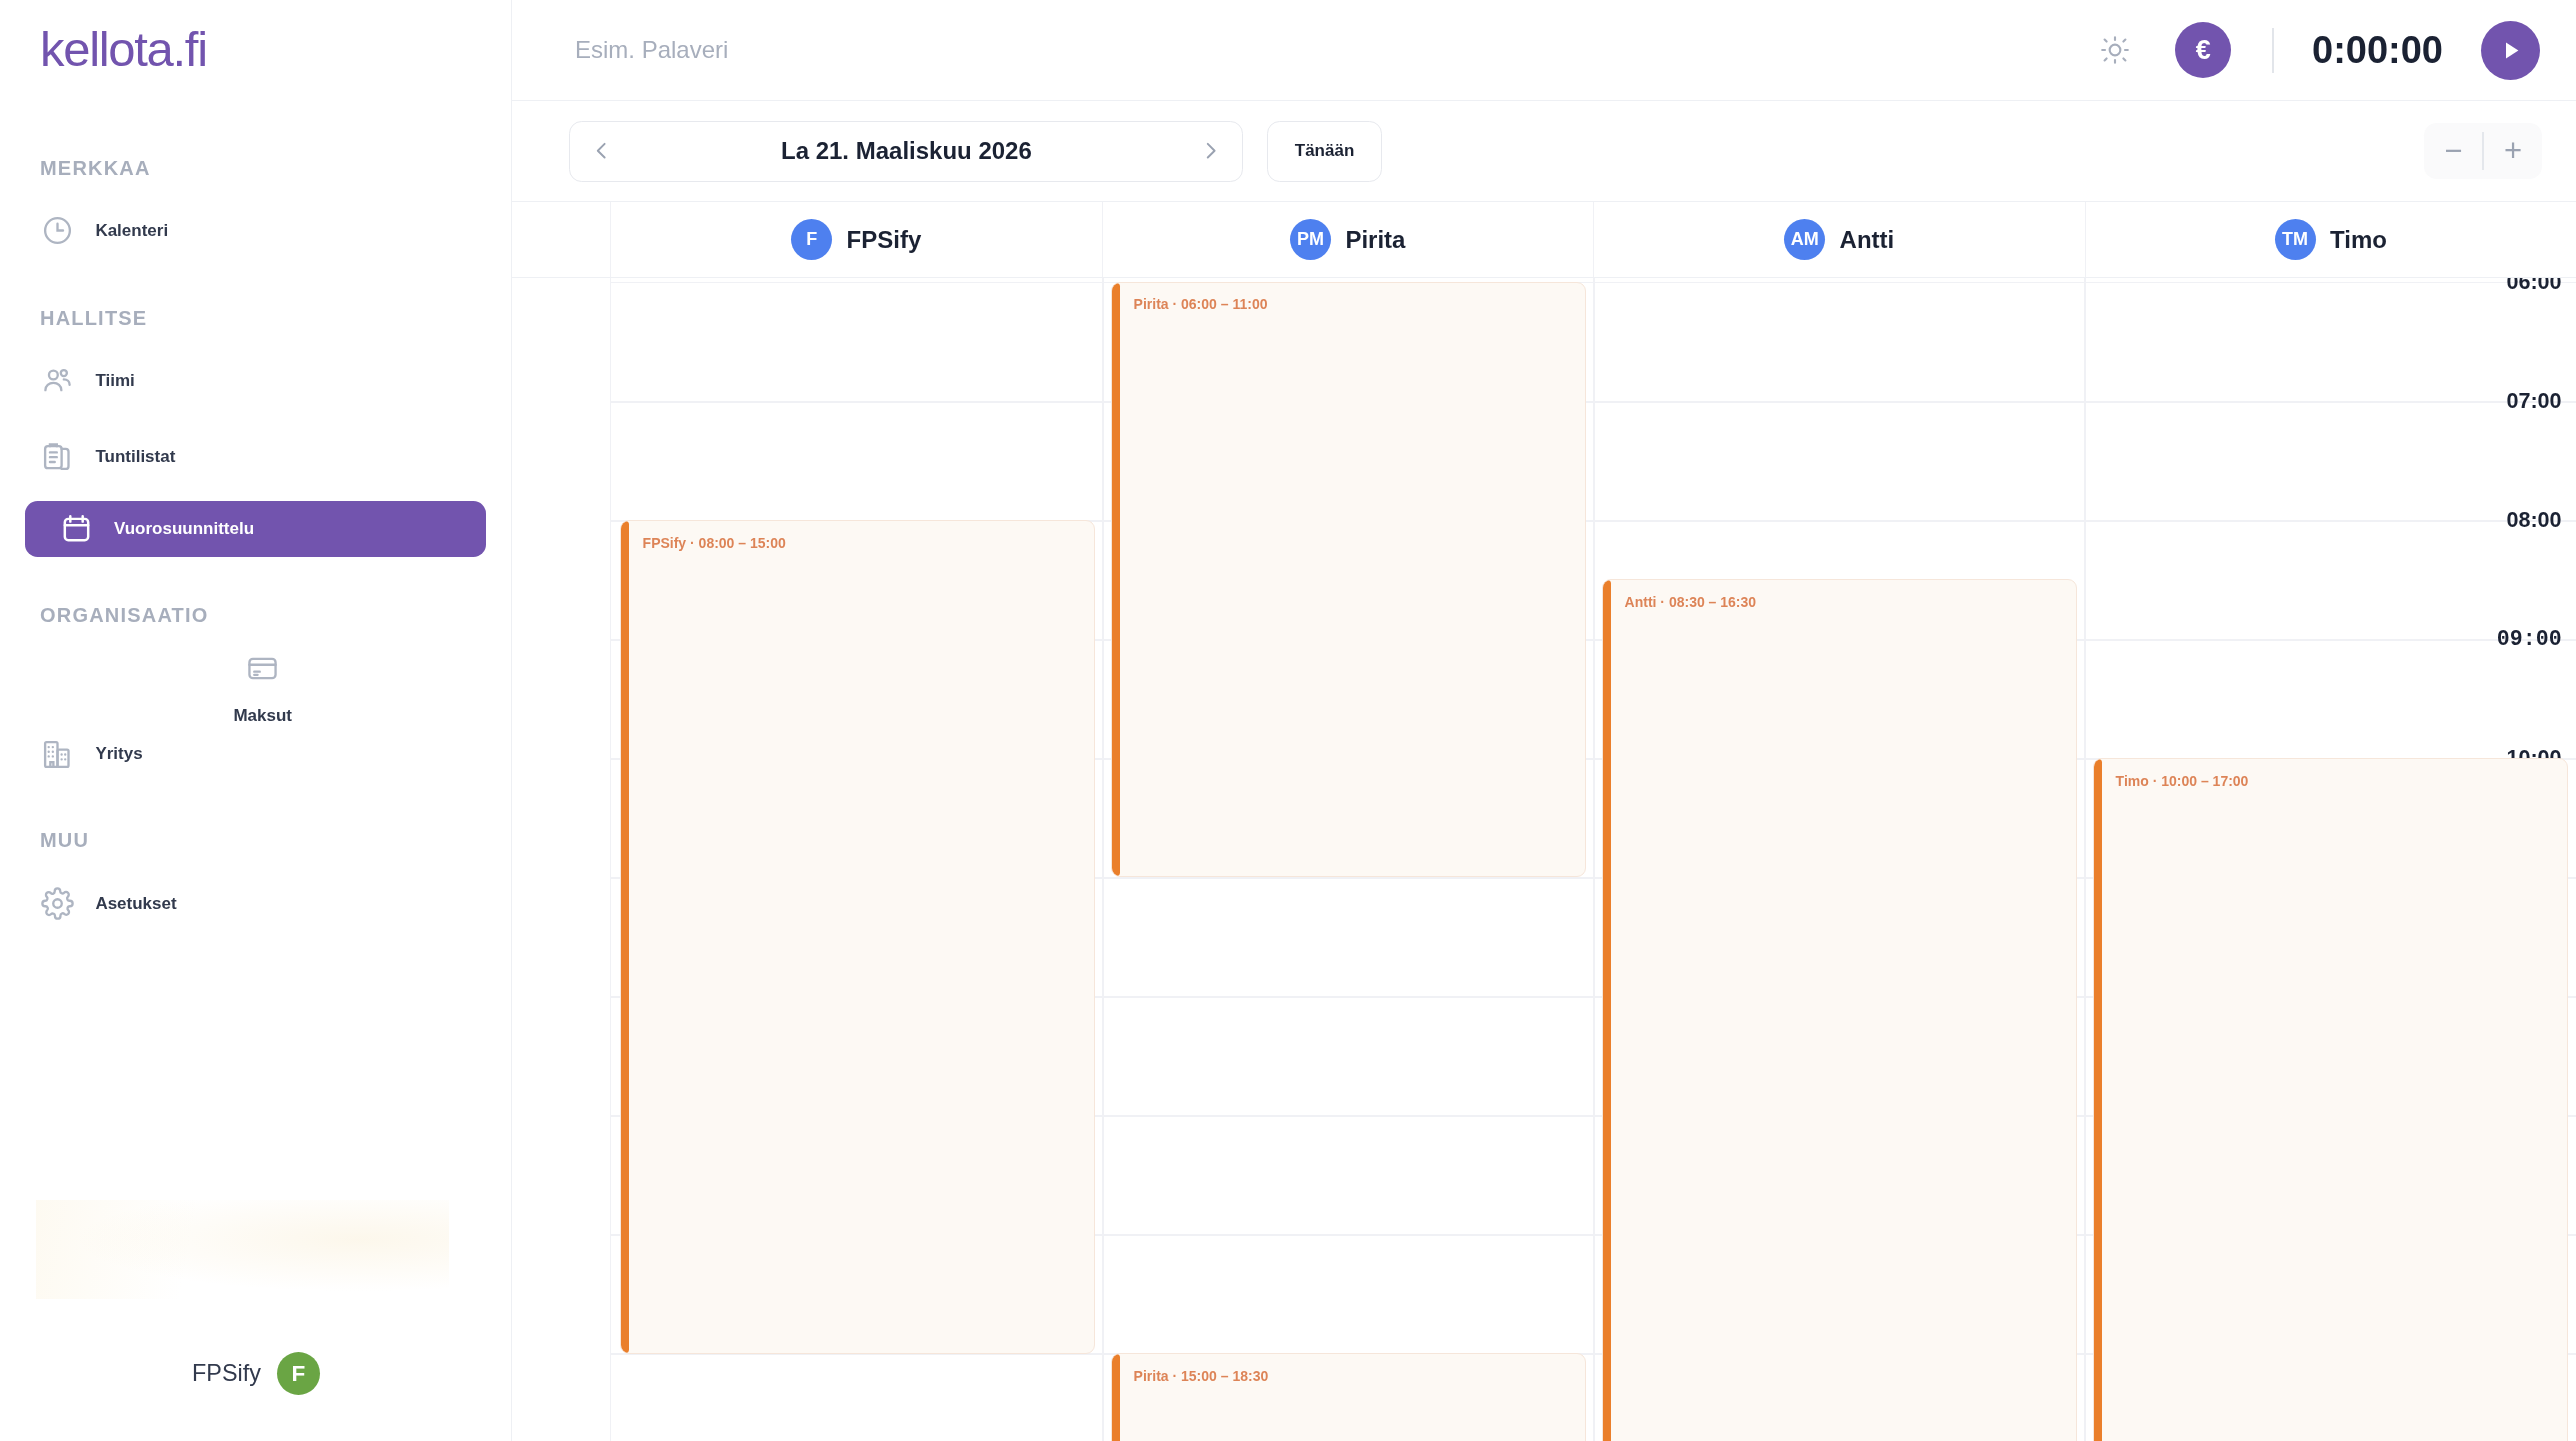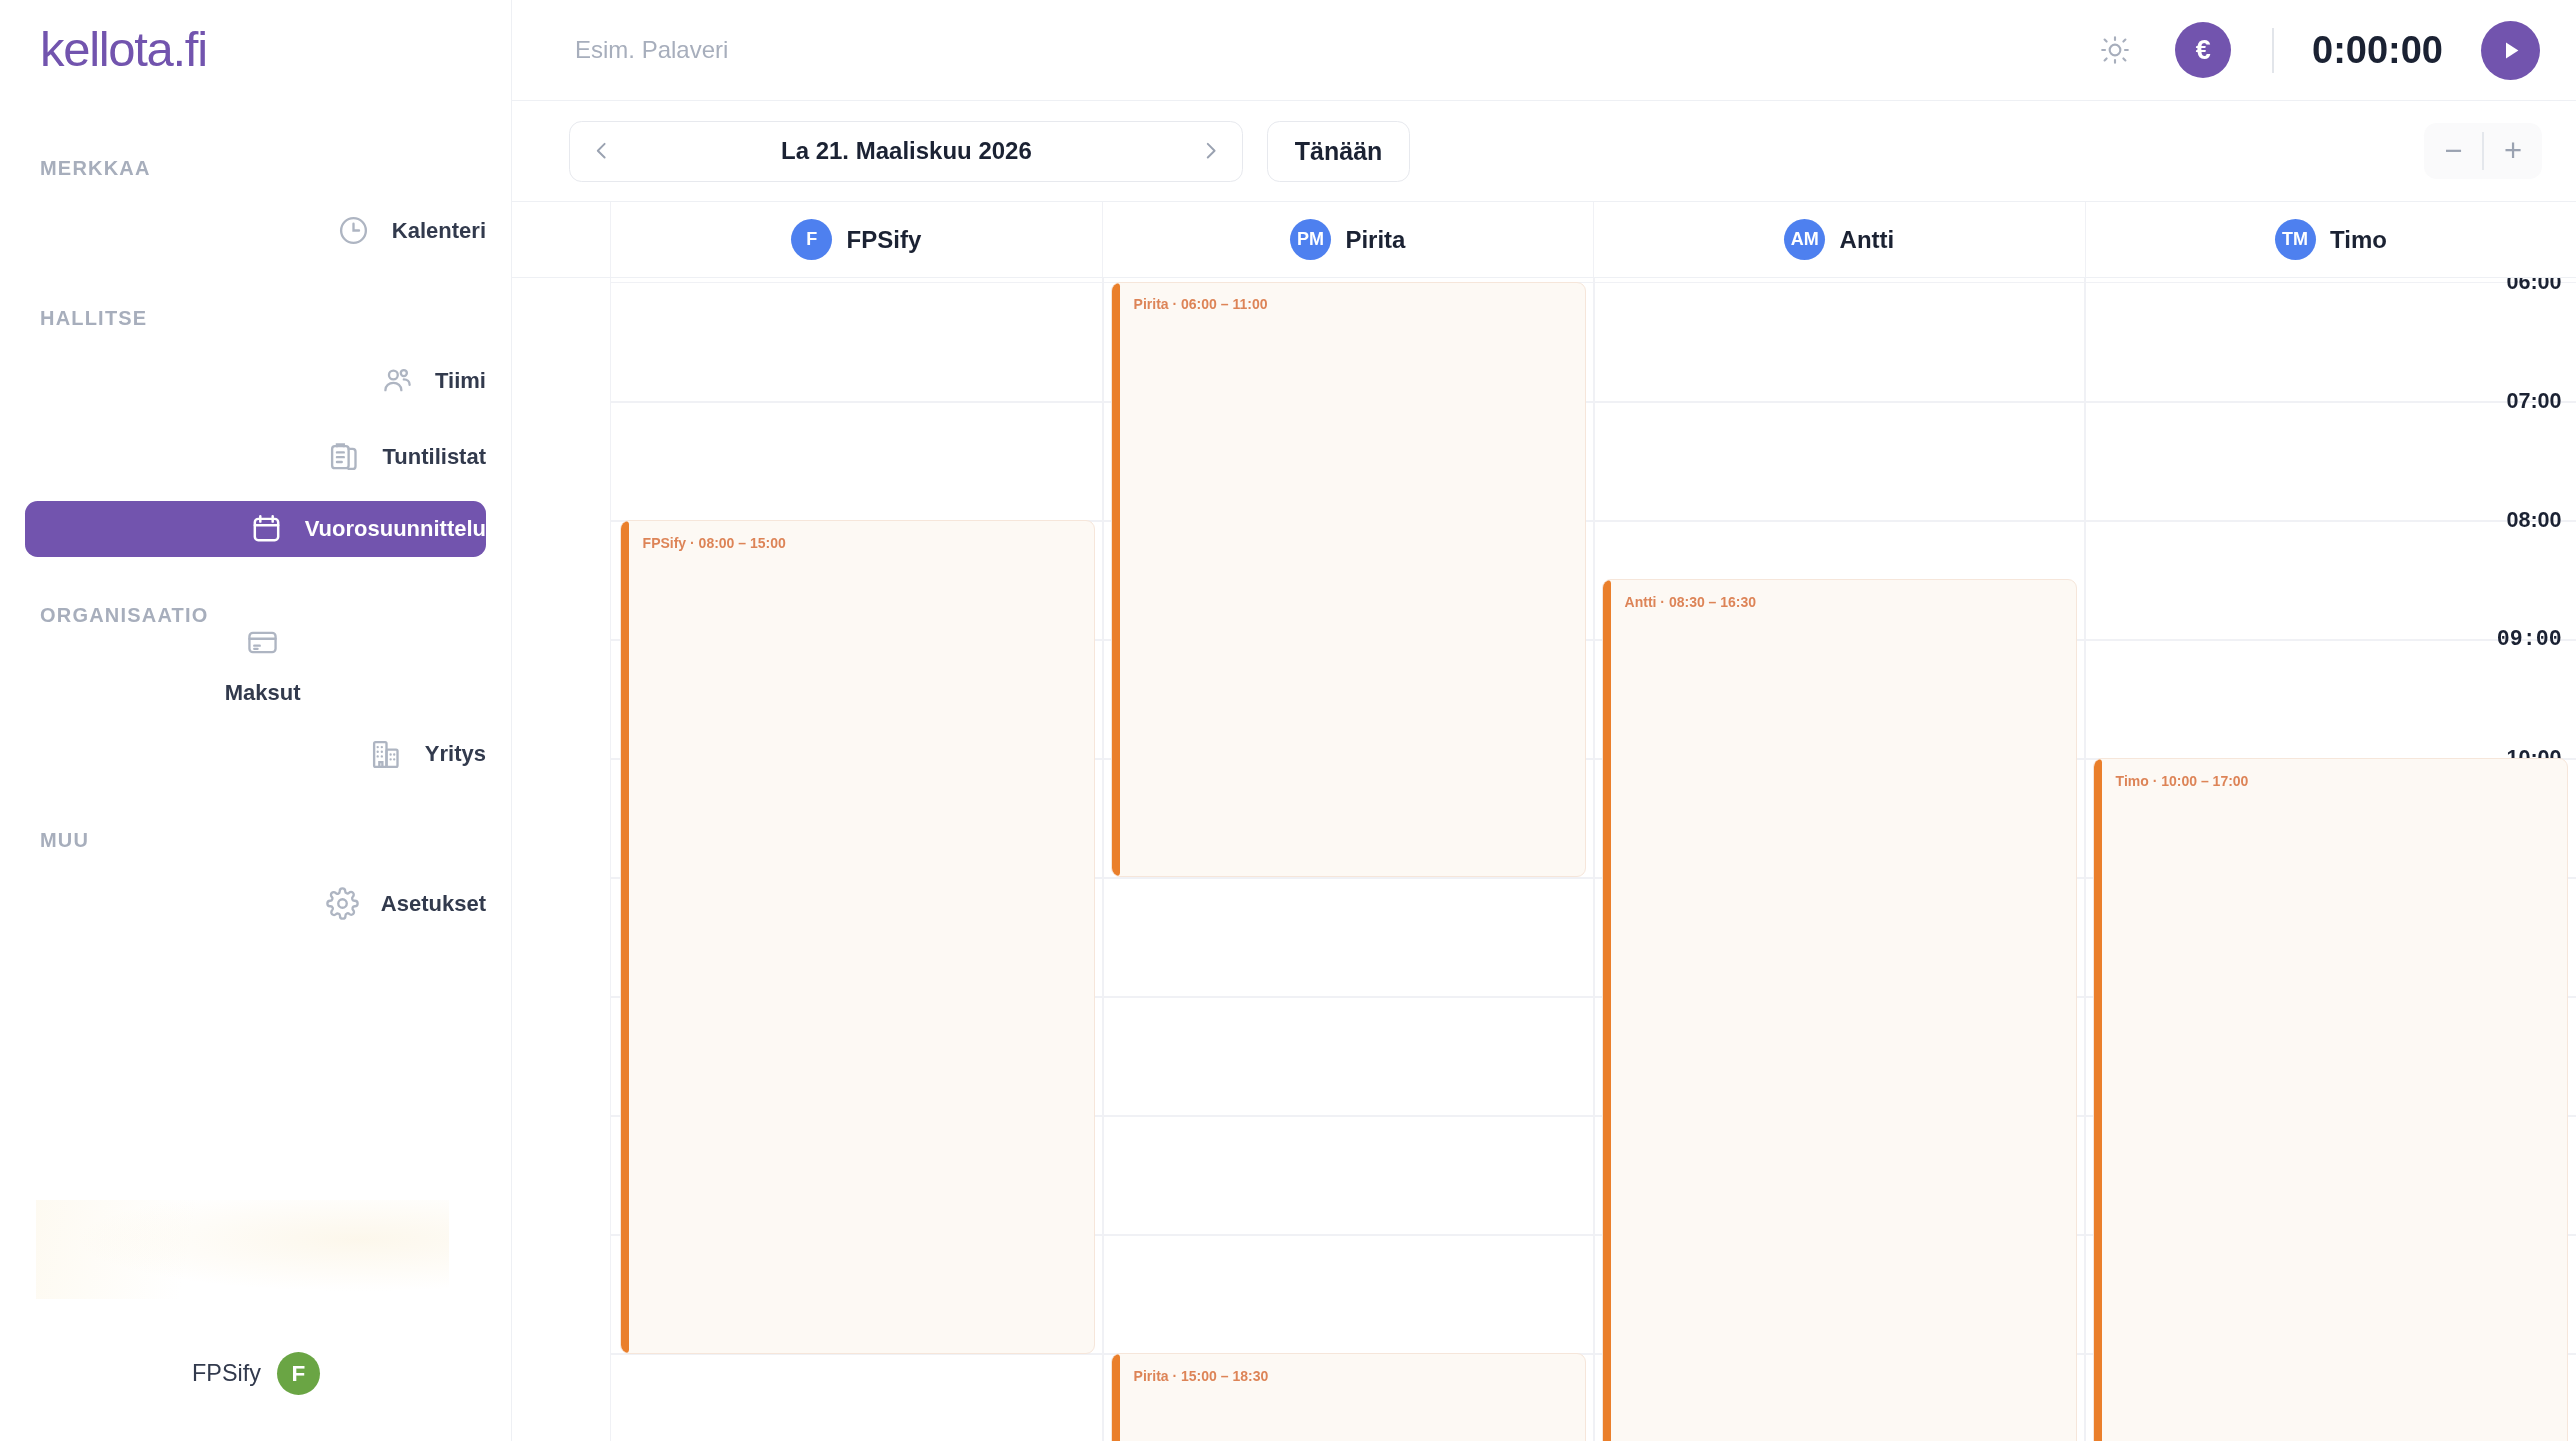--- a/index.html
+++ b/index.html
@@ -35,21 +35,21 @@
   .sec-hallitse { margin-top: 48px; }
   .sec-organ    { margin-top: 47px; }
   .sec-muu      { margin-top: 47px; }
 
   .nav-item {
     display: flex; align-items: center; gap: 20px;
     height: 56px; margin: 0 25px;
     padding-left: 14.4px;
     border-radius: 12.6px;
     color: #323a4d;
-    font-size: 22px; font-weight: 700; justify-content: flex-end;
+    font-size: 17px; font-weight: 700;
   }
   .nav-item .ico { width: 36px; height: 36px; display: flex; align-items: center; justify-content: center; flex: 0 0 36px; }
   .nav-item .ico svg { width: 33px; height: 33px; }
   .nav-item.active { background: #7254ae; color: #ffffff; }
   .ni-kalenteri  { margin-top: 22.5px; }
   .ni-tiimi      { margin-top: 23.4px; }
   .ni-tuntilistat{ margin-top: 20px; }
   .ni-vuoro      { margin-top: 16px; padding-left: 33px; }
   .ni-maksut     { margin-top: 23.4px; flex-direction: column; }
   .ni-yritys     { margin-top: 20px; }
@@ -125,21 +125,21 @@
   }
   .date-label {
     flex: 1; text-align: center;
     font-size: 24px; font-weight: 700; color: #1b2233;
   }
   .today-btn {
     margin-left: 23.4px;
     height: 61px; padding: 0 27px;
     border: 1.8px solid #e7e9ee; border-radius: 12.6px; background: #fff;
     display: flex; align-items: center; justify-content: center;
-    font-size: 25px; font-weight: 700; color: #1b2233;
+    font-size: 17px; font-weight: 700; color: #1b2233;
     font-family: "Liberation Sans", sans-serif;
   }
   .zoom-group {
     margin-left: auto;
     display: flex; align-items: center;
     height: 56px; border-radius: 12.6px; background: #fafafb;
   }
   .zoom-btn {
     width: 58px; height: 56px; display: flex; align-items: center; justify-content: center;
     color: #9aa2b1; font-size: 31px; background: transparent; border: none;

